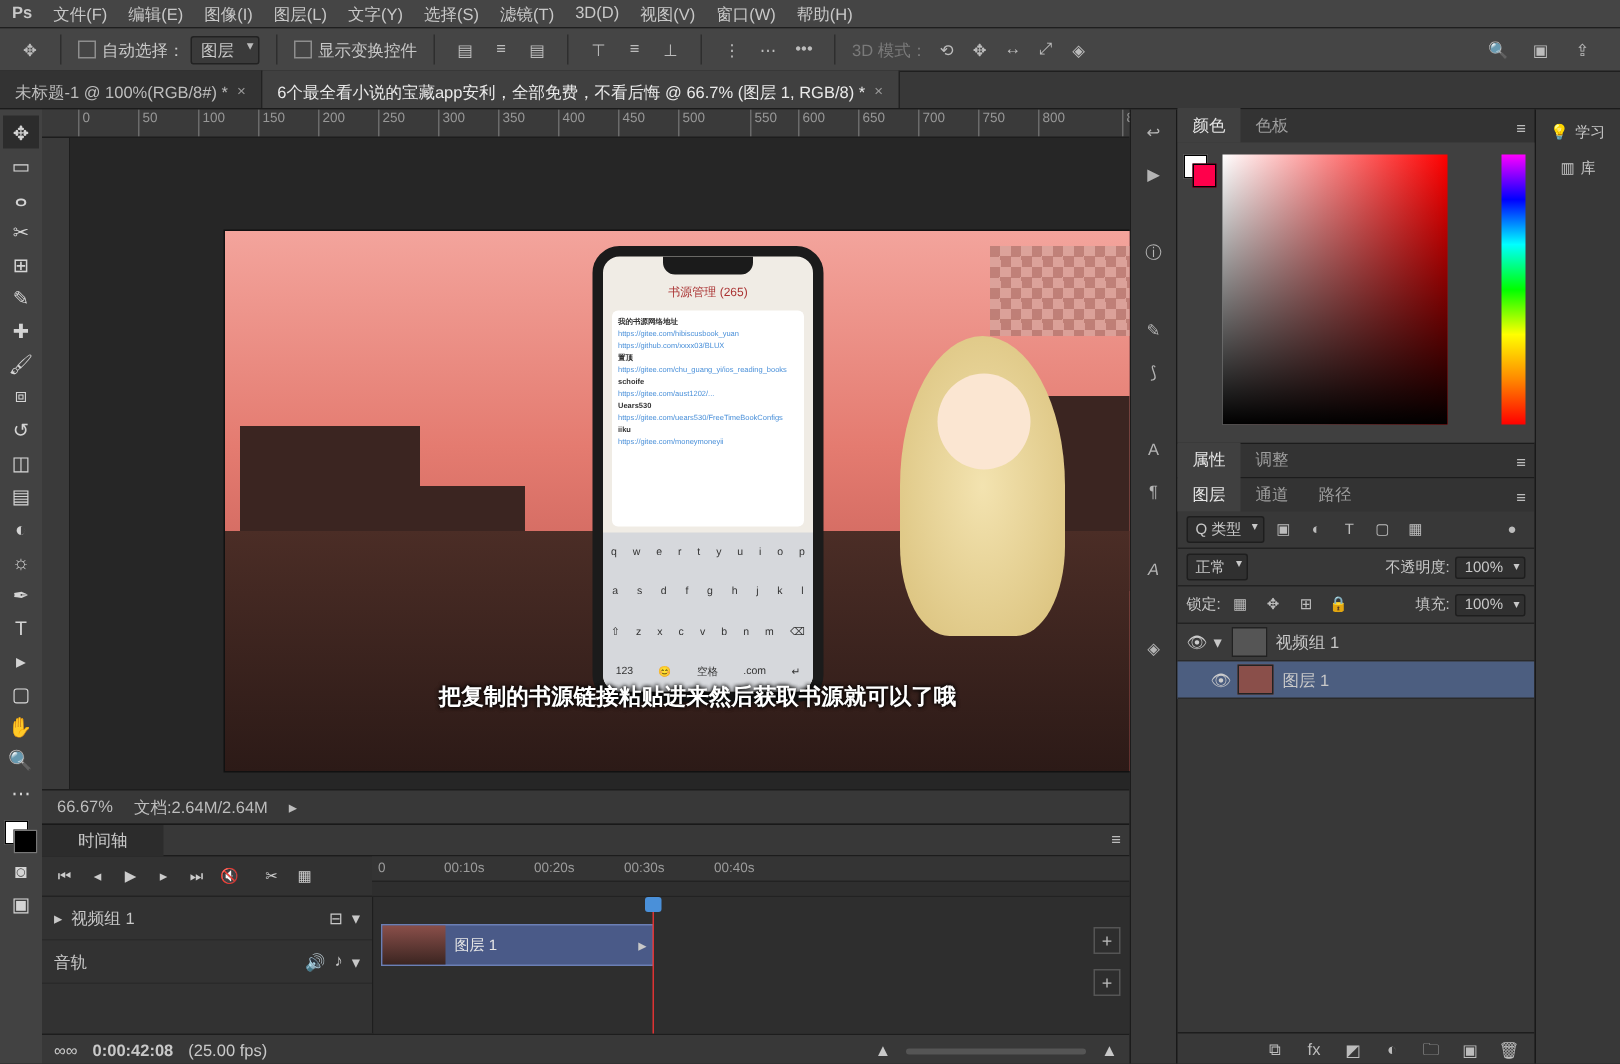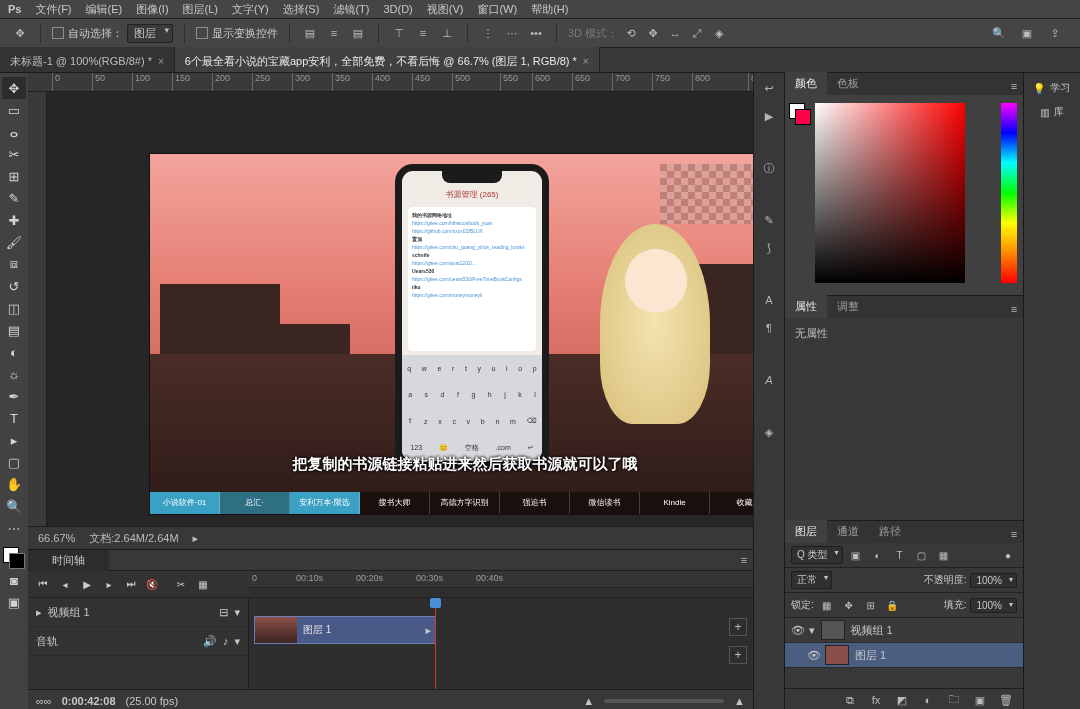--- a/index.html
+++ b/index.html
@@ -301,31 +301,20 @@
               <div class="kbrow">
                   <span>123</span>
                   <span>😊</span>
                   <span>空格</span>
                   <span>.com</span>
                   <span>↵</span>
                 </div>
             </div>
           </div>
           <div class="caption">把复制的书源链接粘贴进来然后获取书源就可以了哦</div>
-          <div class="bottombar">
-            <div class="bb hl">小说软件·01</div>
-            <div class="bb hl2">总汇·</div>
-            <div class="bb hl">安利万本·限选</div>
-            <div class="bb">搜书大师</div>
-            <div class="bb">高德方字识别</div>
-            <div class="bb">强追书</div>
-            <div class="bb">微信读书</div>
-            <div class="bb">Kindle</div>
-            <div class="bb">收藏</div>
-          </div>
         </div>
 
       </div>
     </div>
     <div class="statusbar">
       <span>66.67%</span>
       <span>文档:2.64M/2.64M</span>
       <span>▸</span>
     </div>
 
@@ -432,21 +421,20 @@
         <div class="huebar"></div>
       </div>
     </div>
     <div class="panel">
       <div class="ptabs">
         <div class="ptab active">属性</div>
         <div class="ptab">调整</div>
         <div class="sp"></div>
           <span class="iconbtn">≡</span>
       </div>
-      <div class="propbody"><span>无属性</span></div>
     </div>
     <div class="panel" style="flex:1;display:flex;flex-direction:column;">
       <div class="ptabs">
         <div class="ptab active">图层</div>
         <div class="ptab">通道</div>
         <div class="ptab">路径</div>
         <div class="sp"></div>
           <span class="iconbtn">≡</span>
       </div>
       <div class="layctrl">

